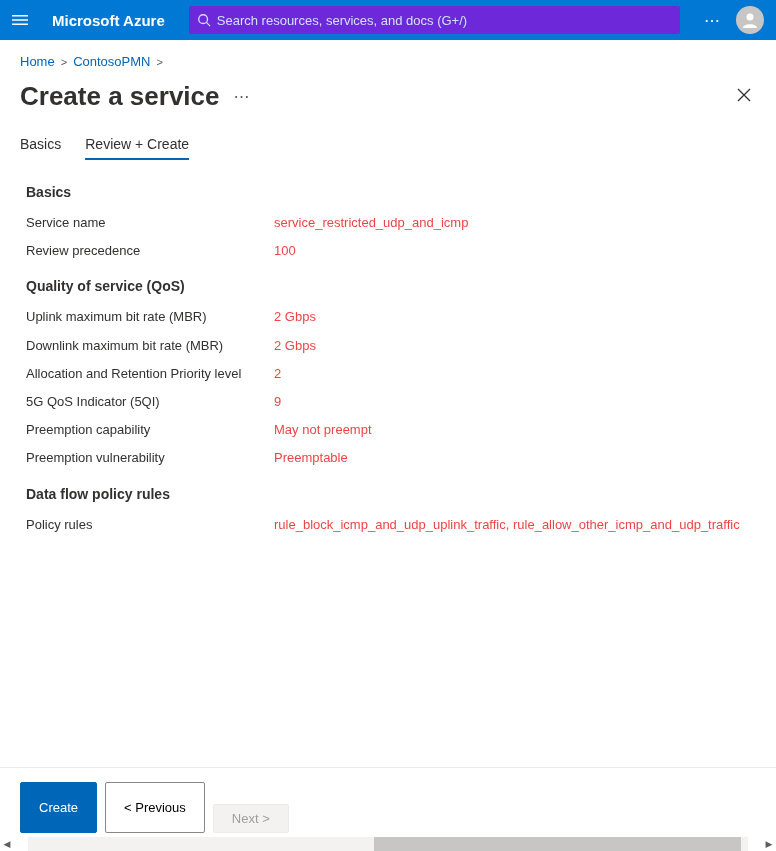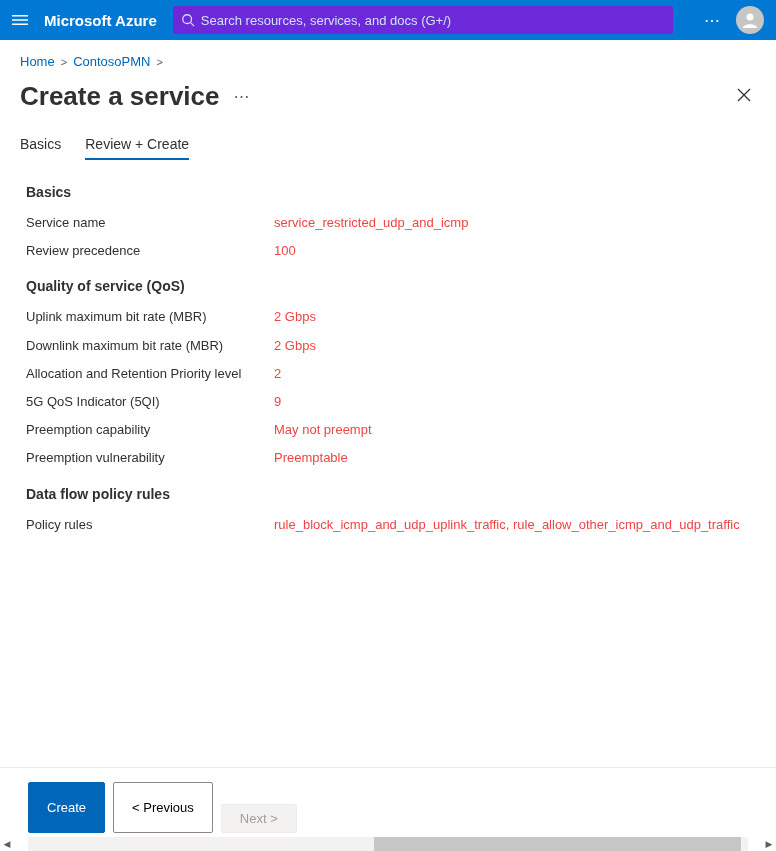--- a/index.html
+++ b/index.html
@@ -1,18 +1,18 @@
 <!DOCTYPE html>
 <html><head>
   <meta charset="utf-8">
   <style>
     * { box-sizing: border-box; margin: 0; padding: 0; font-family: 'Segoe UI', Tahoma, sans-serif; }
     body { width: 776px; height: 851px; background: #ffffff; color: #323130; overflow: hidden; position: relative; }
     
-    .topbar { height: 40px; background: #0078d4; display: flex; align-items: center; padding: 0 12px; gap: 16px; }
+    .topbar { height: 40px; background: #0078d4; display: flex; align-items: center; padding: 0 12px; gap: 24px; }
     .hamburger { color: #fff; cursor: pointer; display: flex; align-items: center; }
     .brand { color: #fff; font-size: 15px; font-weight: 600; }
     .search-wrap { flex: 1; max-width: 500px; }
     .search-box { display: flex; align-items: center; background: #6d28d9; border-radius: 2px; height: 28px; padding: 0 8px; color: #cce4f6; }
     .search-box svg { margin-right: 6px; }
     .search-placeholder { font-size: 13px; color: #cce4f6; }
     .topbar-right { margin-left: auto; display: flex; align-items: center; gap: 14px; color: #fff; }
     .avatar { width: 28px; height: 28px; border-radius: 50%; background: #c8c6c4; display: flex; align-items: center; justify-content: center; color: #605e5c; }
     
     .breadcrumb { padding: 14px 20px 8px; font-size: 13px; display: flex; align-items: center; gap: 6px; }
@@ -28,21 +28,21 @@
     .tab { font-size: 14px; padding: 8px 0 6px; cursor: pointer; color: #323130; }
     .tab.active { border-bottom: 2px solid #0067b8; font-weight: 400; }
     
     .content { padding: 0 26px; }
     .section-heading { font-size: 14px; font-weight: 700; color: #323130; margin-bottom: 14px; margin-top: 18px; }
     .section-heading:first-child { margin-top: 10px; }
     .field-row { display: flex; font-size: 13px; line-height: 1.4; margin-bottom: 10px; }
     .field-label { width: 248px; color: #323130; flex-shrink: 0; }
     .field-value { color: #ef4444; }
     
-    .footer { position: absolute; bottom: 18px; left: 0; right: 0; padding: 14px 28px 0; border-top: 1px solid #edebe9; display: flex; gap: 8px; }
+    .footer { position: absolute; bottom: 18px; left: 0; right: 0; padding: 14px 20px 0; border-top: 1px solid #edebe9; display: flex; gap: 8px; }
     .btn { font-size: 13px; padding: 6px 18px; border: 1px solid #8a8886; background: #fff; cursor: pointer; border-radius: 2px; }
     .btn-primary { background: #0067b8; border-color: #0067b8; color: #fff; }
     .btn-gap { }
     .btn-disabled { color: #a19f9d; border-color: #edebe9; background: #f3f2f1; cursor: default; margin-top: 22px; }
     
     .hscroll { position: absolute; bottom: 0; left: 0; right: 0; height: 14px; display: flex; align-items: center; }
     .hscroll-track { flex: 1; height: 14px; background: #f3f2f1; margin: 0 14px; position: relative; }
     .hscroll-thumb { position: absolute; left: 48%; width: 51%; height: 100%; background: #c8c6c4; }
     .hscroll-arrow { width: 14px; font-size: 9px; color: #605e5c; text-align: center; }
   </style>

